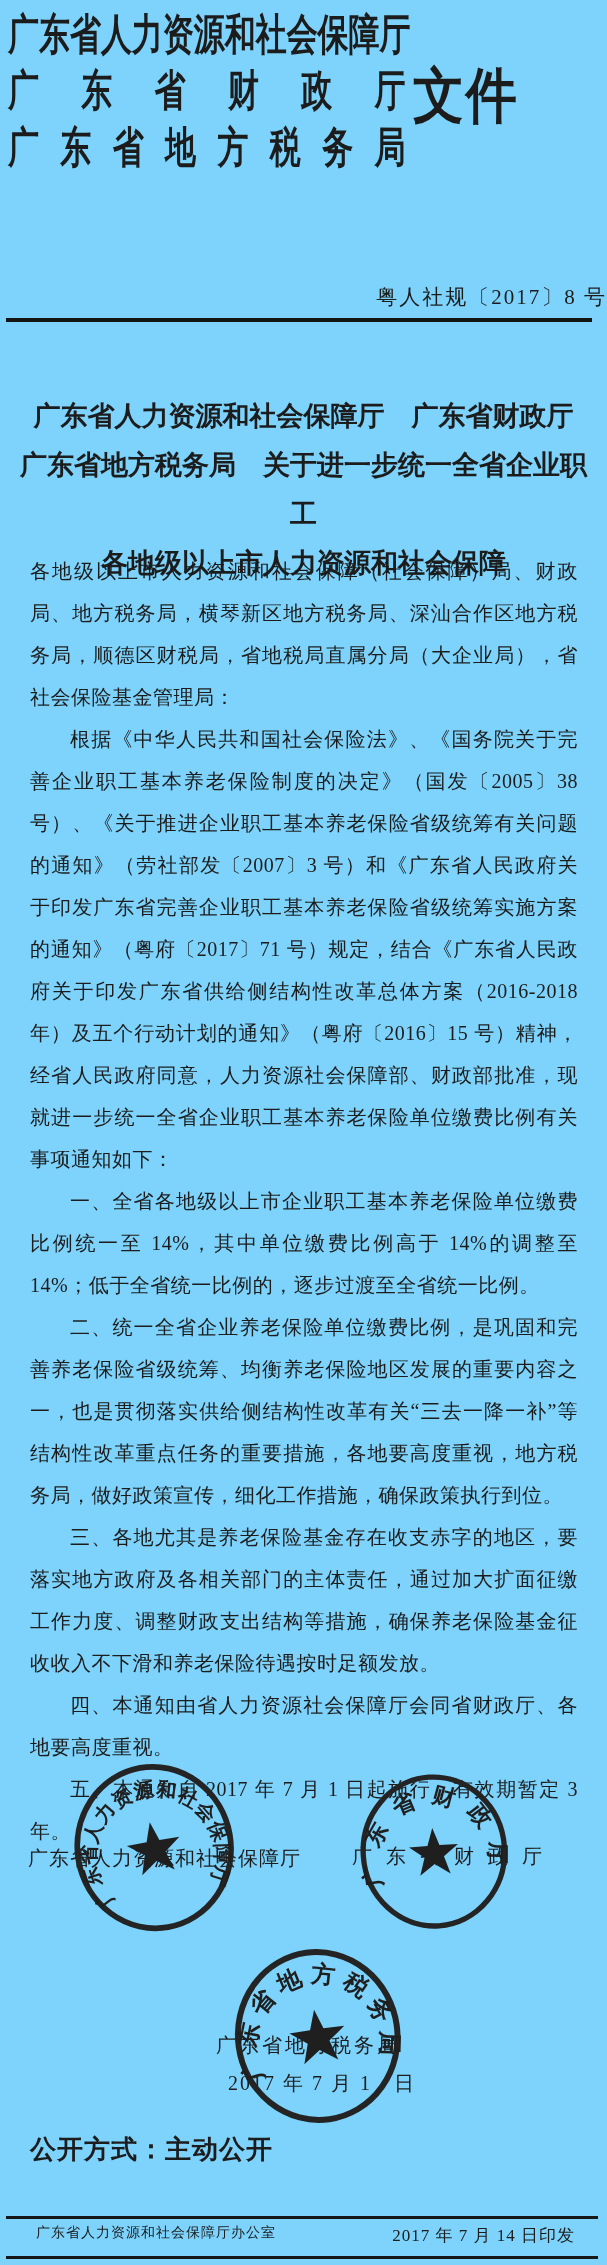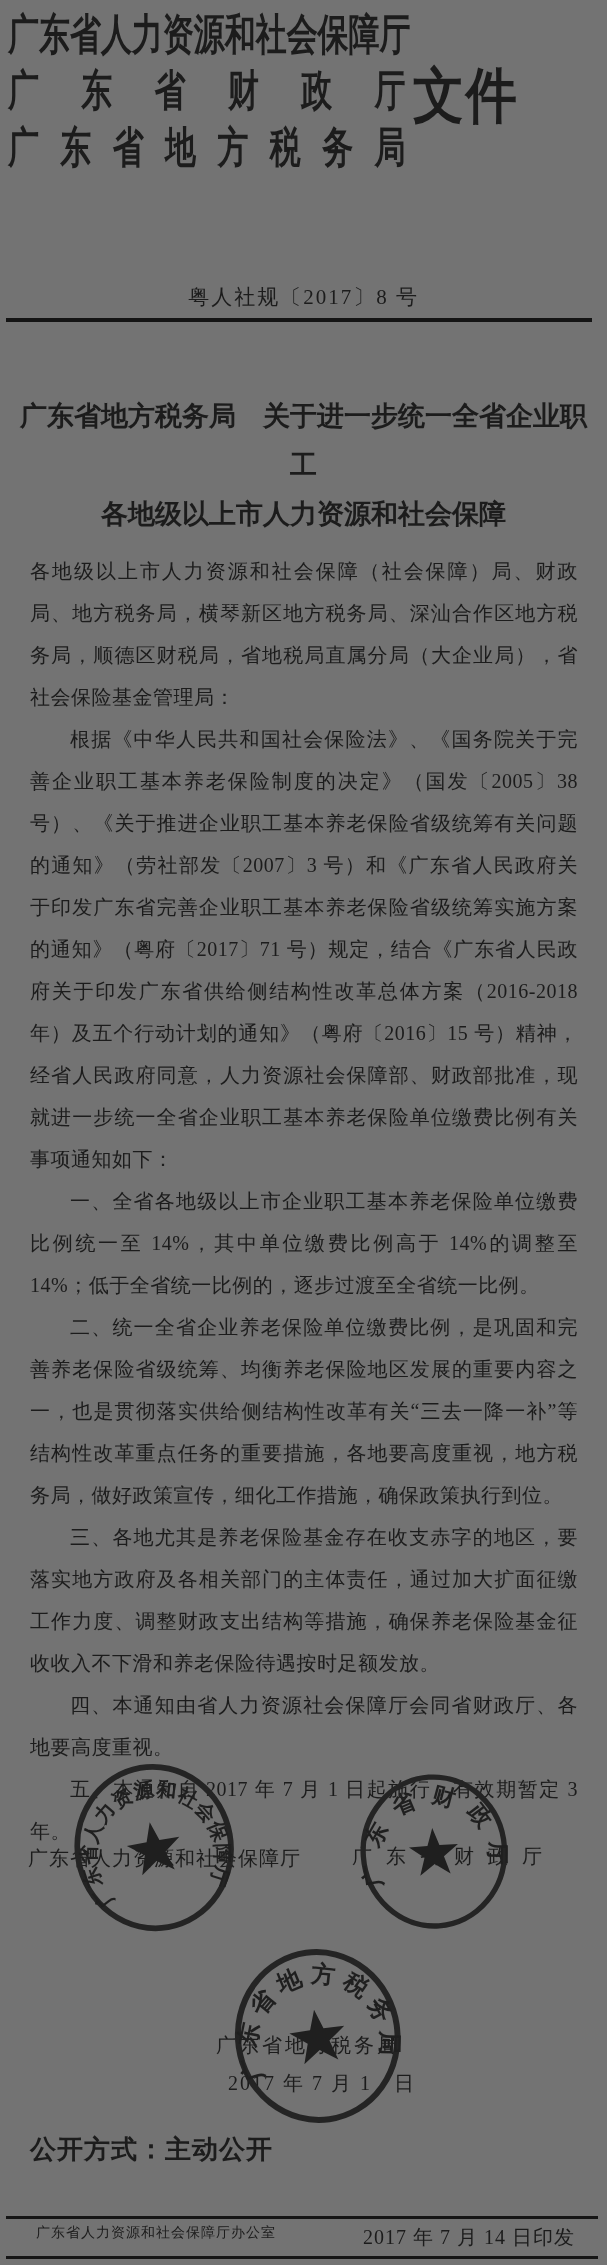--- a/index.html
+++ b/index.html
@@ -1,18 +1,18 @@
 <!DOCTYPE html>
 <html><head>
 <meta charset="utf-8">
 <style>
   html,body{margin:0;padding:0;background:#e8e8e6;}
   #page{
     position:relative;width:607px;height:2265px;margin:0 auto;
-    background:#737373;color:#1c1c1c;overflow:hidden;
+    background:#7dd3fc;color:#1c1c1c;overflow:hidden;
     font-family:"Liberation Serif","DejaVu Serif",serif;
   }
   
   .hdr-line1{
     position:absolute;left:8px;top:6px;width:560px;
     font-size:43px;font-weight:bold;white-space:nowrap;
     transform:scaleX(0.72);transform-origin:0 0;
   }
   .hdr-row{
     position:absolute;left:8px;width:552px;
@@ -22,21 +22,21 @@
   }
   .hdr-row.r2{top:62px;}
   .hdr-row.r3{top:119px;}
   .hdr-wenjian{
     position:absolute;left:413px;top:56px;
     font-size:60px;font-weight:bold;letter-spacing:2px;white-space:nowrap;
     transform:scaleX(0.85);transform-origin:0 0;
   }
   .doc-number{
     position:absolute;left:0;top:283px;width:607px;
-    text-align:center;font-size:21px;letter-spacing:2px;
+    text-align:right;font-size:21px;letter-spacing:2px;
   }
   .head-rule{
     position:absolute;left:6px;top:318px;width:586px;height:4px;background:#141414;
   }
   
   .title{
     position:absolute;left:20px;top:392px;width:567px;
     text-align:center;font-weight:bold;font-size:27px;line-height:49px;
   }
   
@@ -63,36 +63,37 @@
   
   .disclosure{
     position:absolute;left:30px;top:2132px;
     font-family:"Liberation Sans","DejaVu Sans",sans-serif;
     font-weight:bold;font-size:26px;letter-spacing:1px;
   }
   .foot-rule{position:absolute;left:6px;width:592px;height:3px;background:#161616;}
   .foot-rule.top{top:2216px;}
   .foot-rule.bottom{top:2256px;}
   .foot-left{position:absolute;left:36px;top:2224px;font-size:14px;letter-spacing:1px;}
-  .foot-right{position:absolute;right:32px;top:2224px;font-size:20px;letter-spacing:1px;}
+  .foot-right{position:absolute;right:32px;top:2224px;font-size:17px;letter-spacing:1px;}
 </style>
 </head>
 <body>
 
 <div id="page">
 
   <div class="hdr-line1">广东省人力资源和社会保障厅</div>
   <div class="hdr-row r2">广东省财政厅</div>
   <div class="hdr-row r3">广东省地方税务局</div>
   <div class="hdr-wenjian">文件</div>
 
   <div class="doc-number">粤人社规〔2017〕8 号</div>
   <div class="head-rule"></div>
 
   <div class="title">
+    <div>广东省人力资源和社会保障厅　广东省财政厅</div>
     <div>广东省地方税务局　关于进一步统一全省企业职工</div>
     <div>各地级以上市人力资源和社会保障</div>
   </div>
 
   <div class="body">
     <p class="salutation">各地级以上市人力资源和社会保障（社会保障）局、财政局、地方税务局，横琴新区地方税务局、深汕合作区地方税务局，顺德区财税局，省地税局直属分局（大企业局），省社会保险基金管理局：</p>
     <p>根据《中华人民共和国社会保险法》、《国务院关于完善企业职工基本养老保险制度的决定》（国发〔2005〕38 号）、《关于推进企业职工基本养老保险省级统筹有关问题的通知》（劳社部发〔2007〕3 号）和《广东省人民政府关于印发广东省完善企业职工基本养老保险省级统筹实施方案的通知》（粤府〔2017〕71 号）规定，结合《广东省人民政府关于印发广东省供给侧结构性改革总体方案（2016-2018 年）及五个行动计划的通知》（粤府〔2016〕15 号）精神，经省人民政府同意，人力资源社会保障部、财政部批准，现就进一步统一全省企业职工基本养老保险单位缴费比例有关事项通知如下：</p>
     <p>一、全省各地级以上市企业职工基本养老保险单位缴费比例统一至 14%，其中单位缴费比例高于 14%的调整至 14%；低于全省统一比例的，逐步过渡至全省统一比例。</p>
     <p>二、统一全省企业养老保险单位缴费比例，是巩固和完善养老保险省级统筹、均衡养老保险地区发展的重要内容之一，也是贯彻落实供给侧结构性改革有关“三去一降一补”等结构性改革重点任务的重要措施，各地要高度重视，地方税务局，做好政策宣传，细化工作措施，确保政策执行到位。</p>
     <p>三、各地尤其是养老保险基金存在收支赤字的地区，要落实地方政府及各相关部门的主体责任，通过加大扩面征缴工作力度、调整财政支出结构等措施，确保养老保险基金征收收入不下滑和养老保险待遇按时足额发放。</p>

